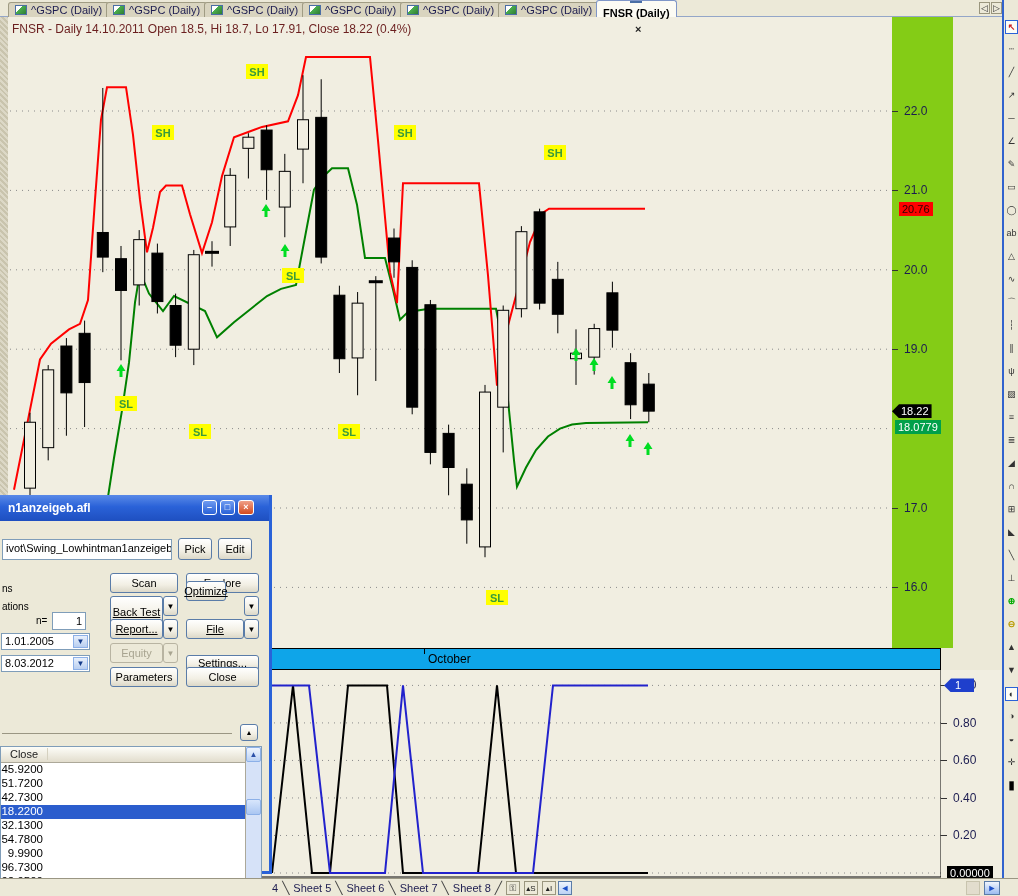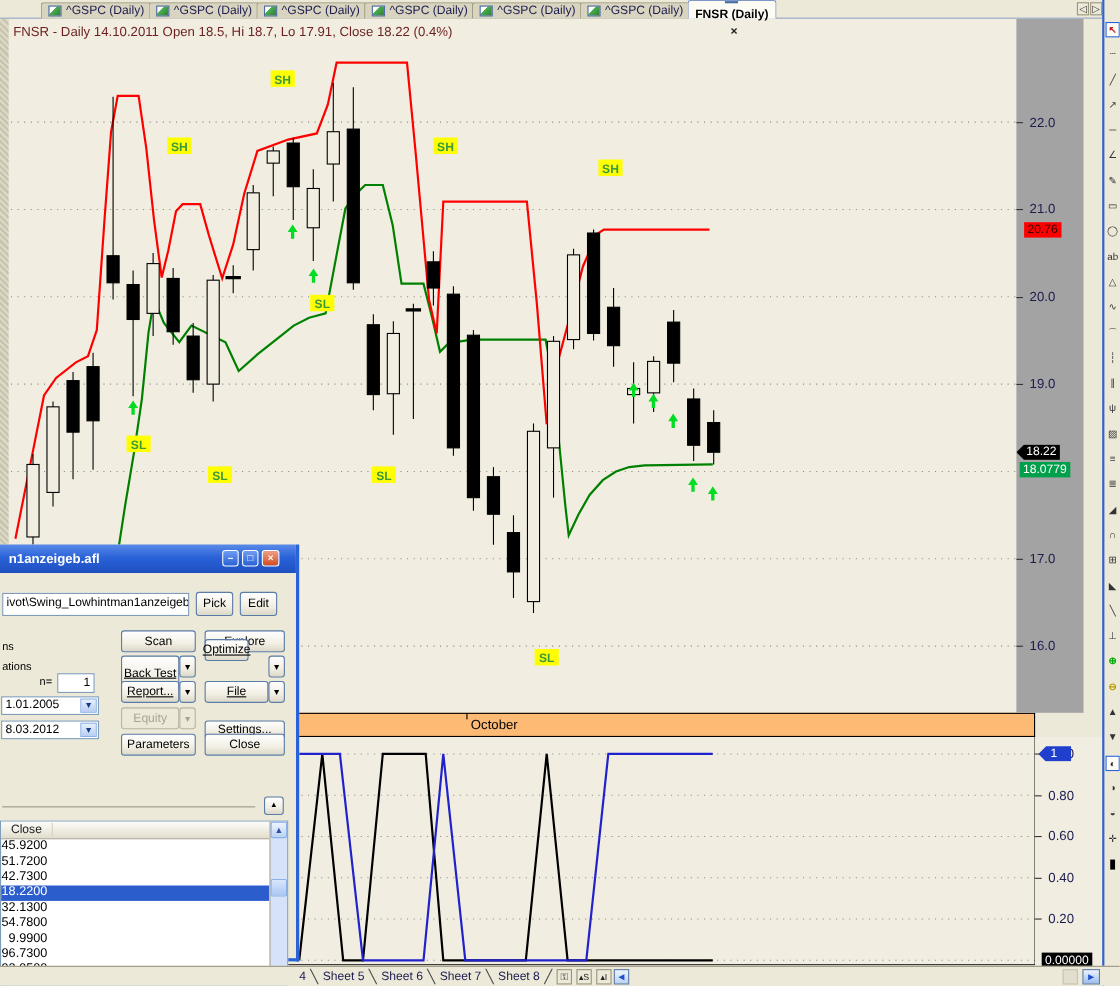--- a/index.html
+++ b/index.html
@@ -6,49 +6,49 @@
   html,body { width:1018px; height:896px; overflow:hidden;
     font-family:"Liberation Sans", sans-serif; background:#ece9d8; }
   #stage { position:relative; width:1018px; height:896px; background:#ece9d8; }
 
   
   #tabbar { position:absolute; left:0; top:0; width:1018px; height:17px;
     background:#ece9d8; border-bottom:1px solid #94a6c8; z-index:4; }
   .doc-tab { position:absolute; top:2px; height:15px; padding:0 6px;
     background:#d9d4bf; border:1px solid #a09c84; border-bottom:none;
     border-radius:3px 3px 0 0; font-size:11px; color:#1c1c50;
-    display:flex; align-items:center; gap:4px; white-space:nowrap;margin-left:29px; }
+    display:flex; align-items:center; gap:4px; white-space:nowrap; }
   .doc-tab.active { top:0; height:17px; background:#fcfbf4; border-color:#7f96c8;
     font-weight:bold; color:#000; z-index:2; }
   .tab-ico { width:12px; height:10px; border:1px solid #4a6ea5; display:inline-block;
     background:linear-gradient(135deg,#ffffff 35%,#4caf50 36%,#2e7d32 100%); }
   .tab-x { font-weight:bold; margin-left:4px; color:#222; }
   .tab-scroll { position:absolute; top:2px; width:11px; height:12px; font-size:9px;
     line-height:11px; text-align:center; background:#ece9d8; border:1px solid #9a967e;
     color:#333; }
 
   
   #left-edge { position:absolute; left:0; top:17px; width:8px; height:879px;
     background:repeating-linear-gradient(45deg,#dcd8c6 0 2px,#c9c4ad 2px 4px); z-index:1; }
   #chart-region { position:absolute; left:8px; top:17px; width:933px; height:631px;
     background:#f1eee1; z-index:2; }
   #chart-title { position:absolute; left:4px; top:5px; font-size:12px; color:#6b1f1f; }
   #main-svg { position:absolute; left:0; top:0; }
   #date-strip { position:absolute; left:8px; top:648px; width:933px; height:22px;
-    background:#fdba74; border-top:1px solid #000; border-bottom:1px solid #000;
+    background:#0ea5e9; border-top:1px solid #000; border-bottom:1px solid #000;
     border-right:1px solid #000; z-index:2; }
   #date-tick { position:absolute; left:416px; top:0; width:1px; height:5px; background:#000; }
   #date-label { position:absolute; left:420px; top:3px; font-size:12px; color:#000; }
   #bottom-region { position:absolute; left:8px; top:670px; width:933px; height:208px;
     background:#f1eee1; z-index:2; }
   #bottom-svg { position:absolute; left:0; top:0; }
 
   
-  #price-axis { position:absolute; left:924px; top:17px; width:61px; height:631px;
-    background:#a3a3a3; z-index:2; }
+  #price-axis { position:absolute; left:892px; top:17px; width:61px; height:631px;
+    background:#84cc16; z-index:2; }
   #bottom-axis { position:absolute; left:941px; top:670px; width:61px; height:208px;
     background:#f1eee1; z-index:2; }
   .axis-label { position:absolute; left:12px; font-size:12px; color:#1c1c50; }
   .axis-label::before { content:""; position:absolute; left:-12px; top:7px; width:6px;
     height:1px; background:#333; }
   .marker { position:absolute; font-size:11px; height:14px; line-height:14px;
     padding:0 3px; z-index:3; }
   .marker.red   { left:7px;  background:#ff0000; color:#300000; }
   .marker.black { left:0px;  background:#000; color:#fff;
     clip-path:polygon(7px 0,100% 0,100% 100%,7px 100%,0 50%); padding-left:9px; }

